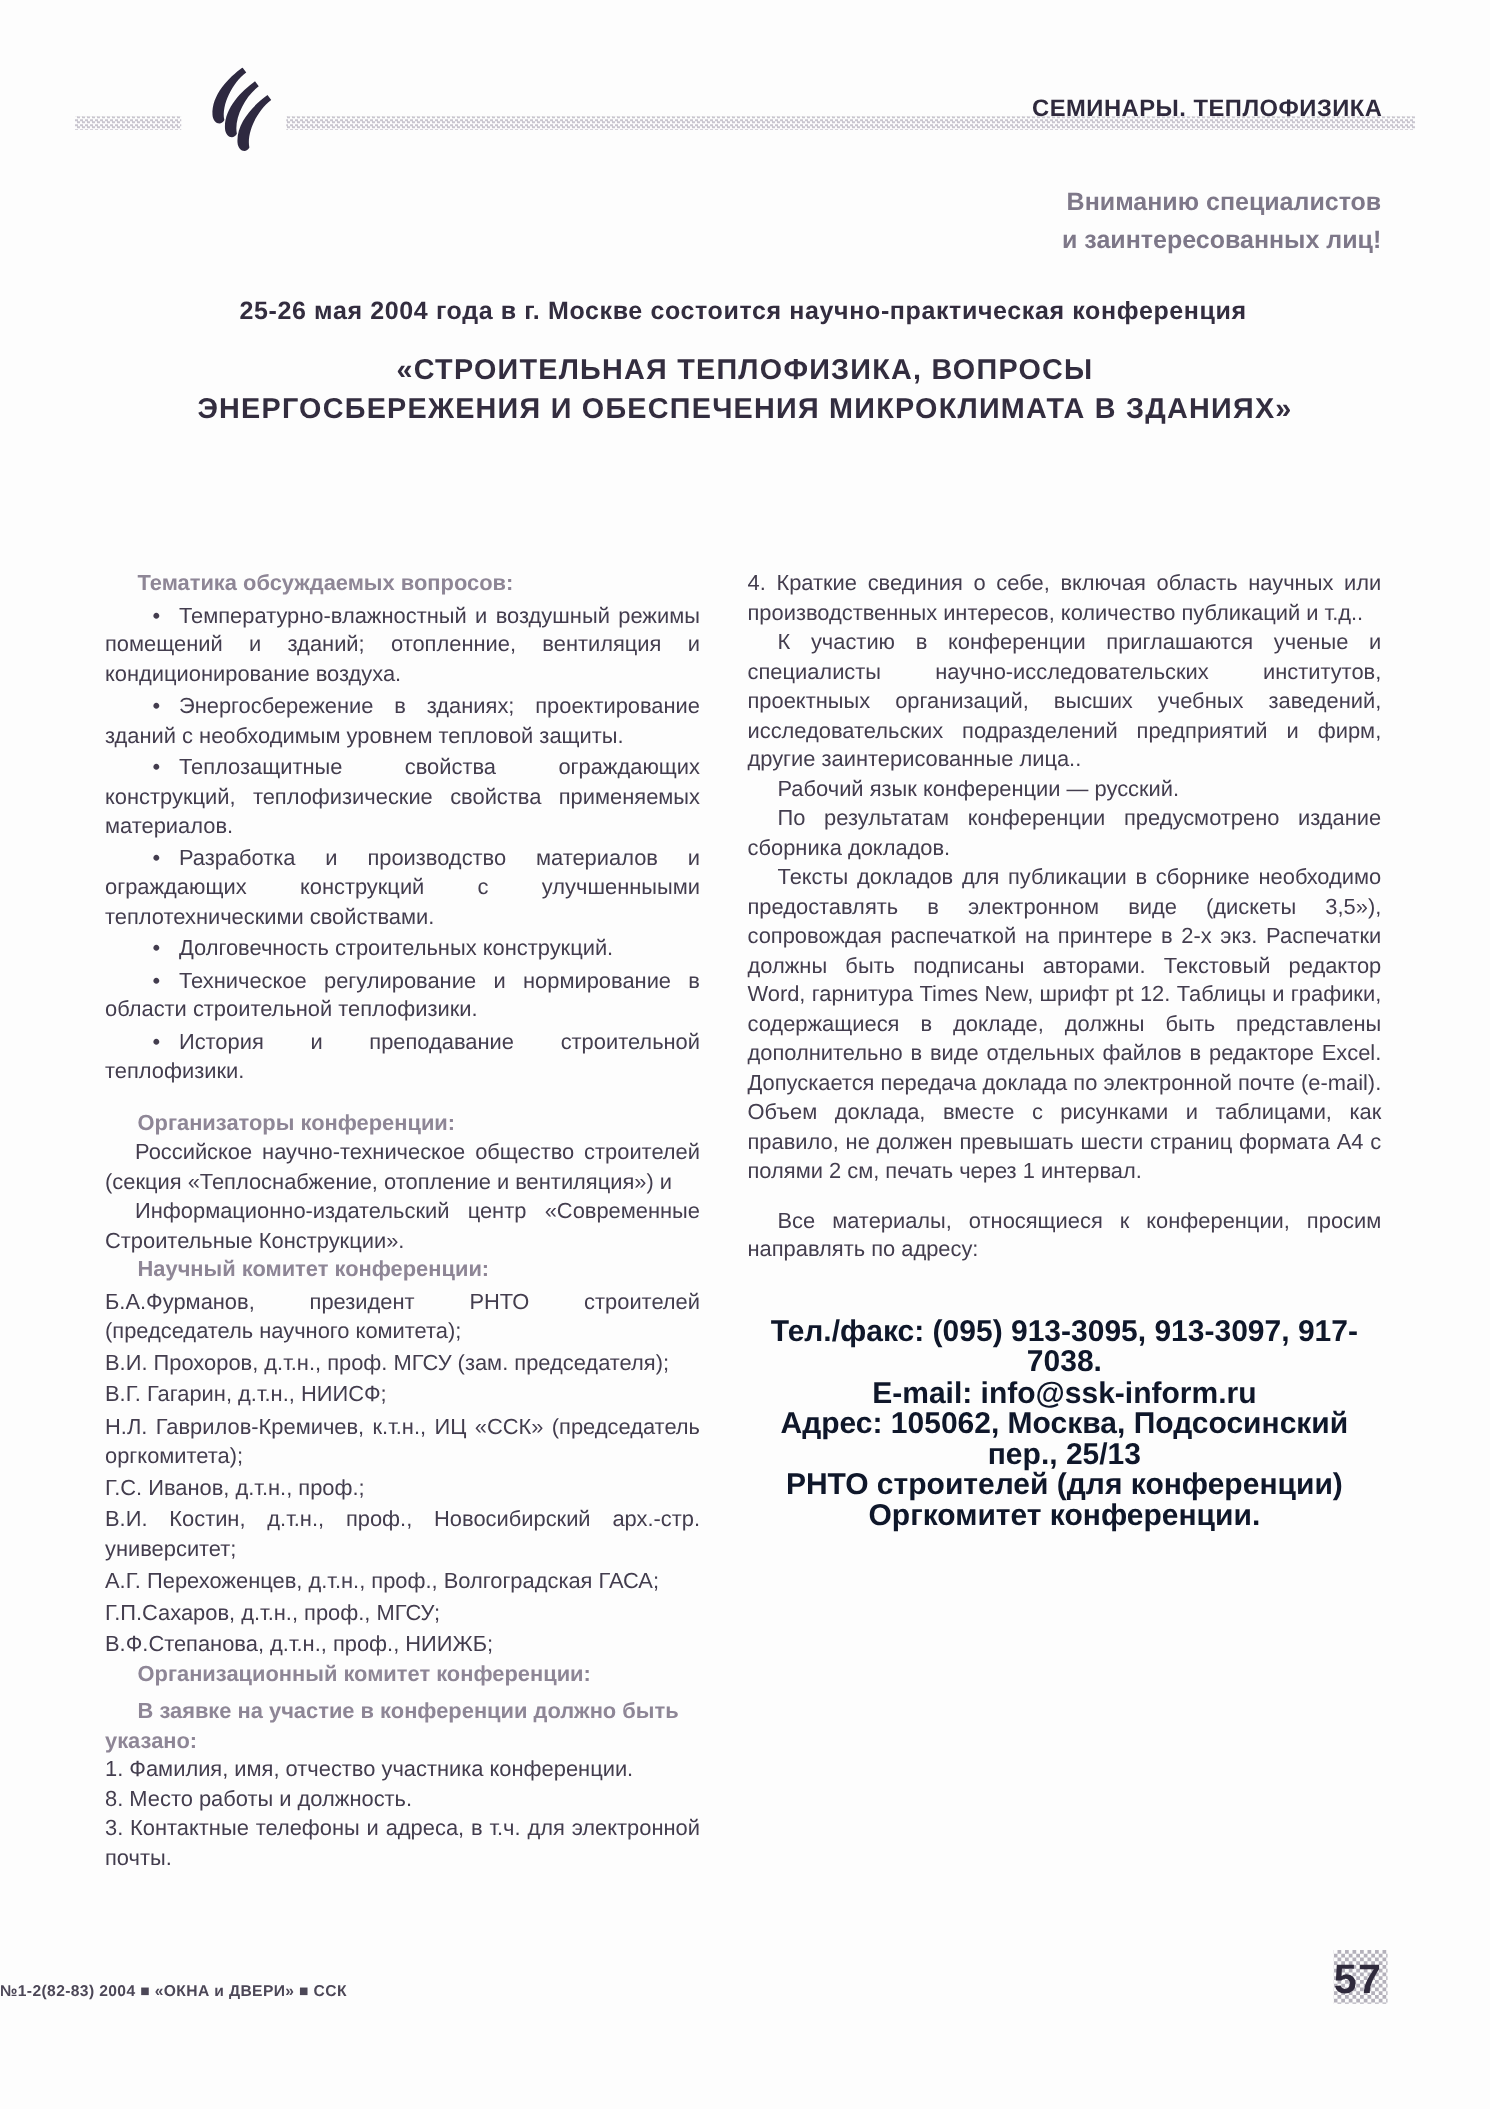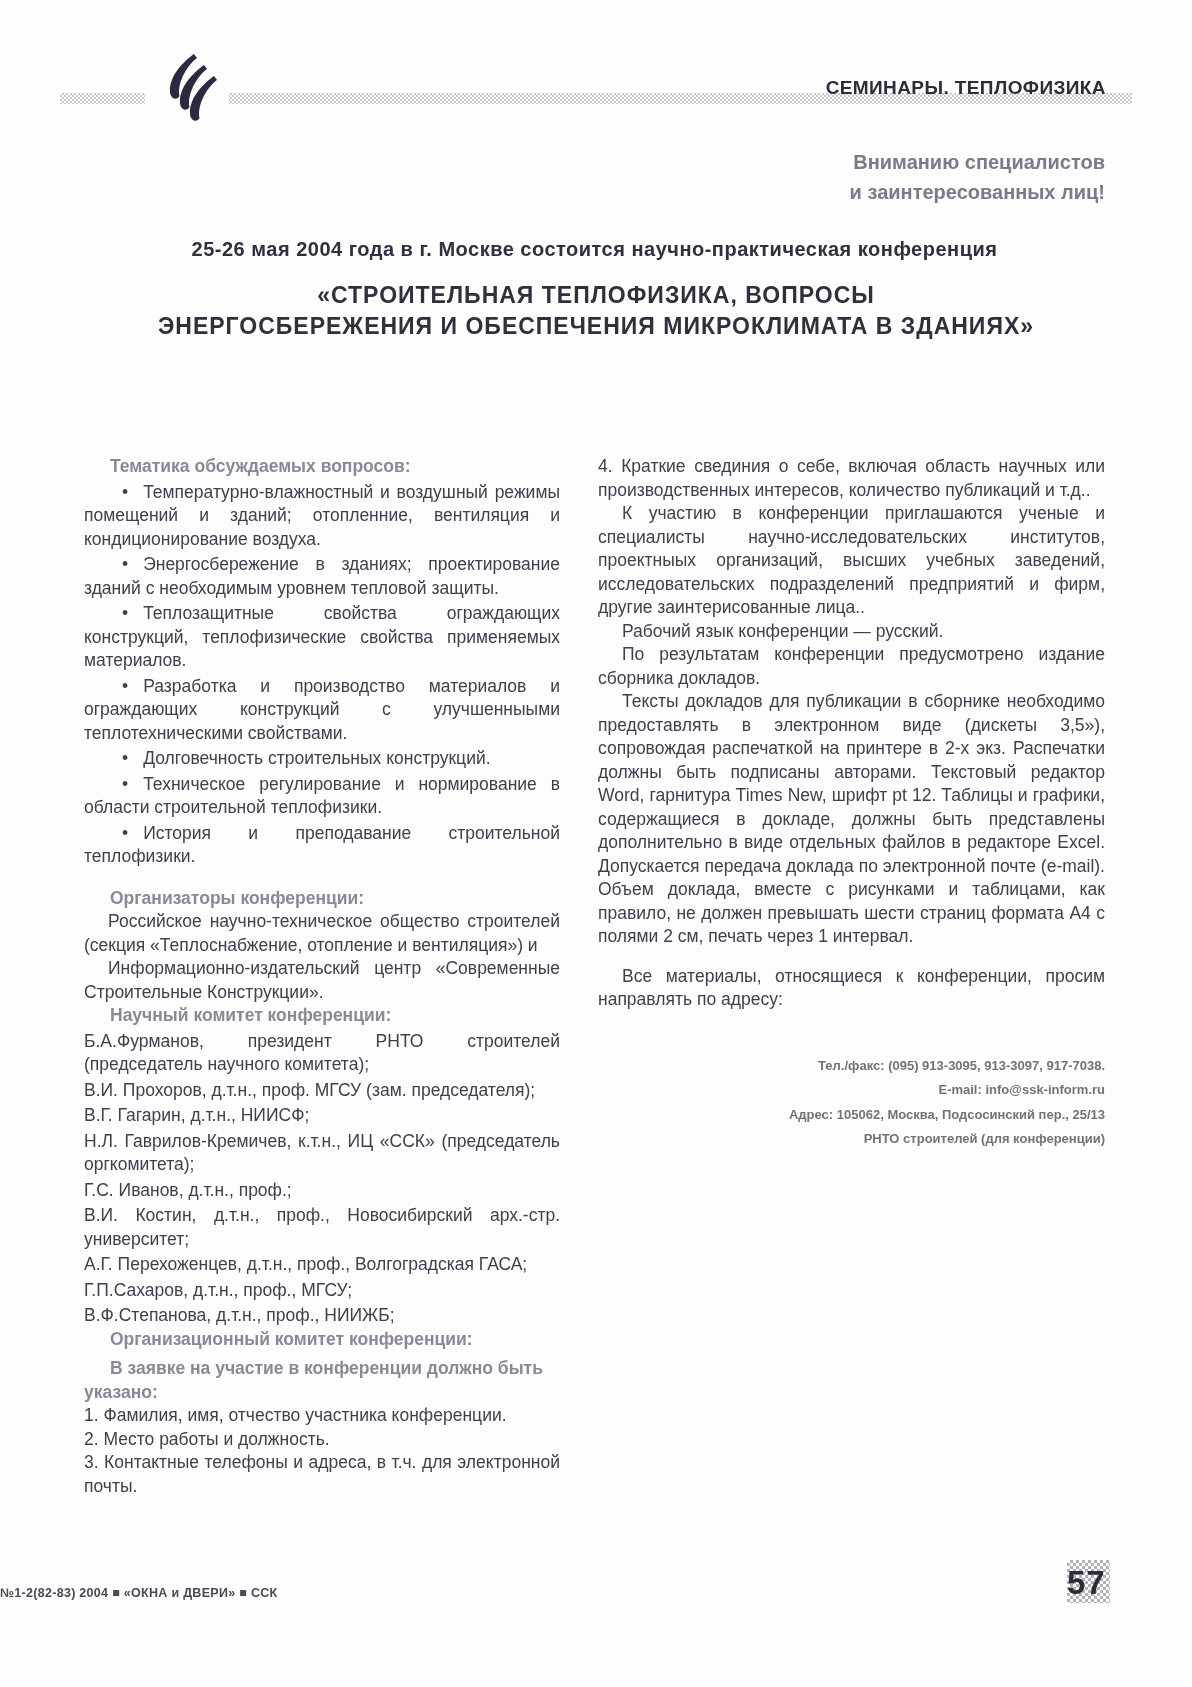--- a/index.html
+++ b/index.html
@@ -40,22 +40,22 @@
   .mt18{margin-top:18px;}
   .mt6{margin-top:6px;}
   .bullet{text-indent:38px;margin-top:2px;}
   .bmark{margin-right:15px;}
   .member{margin-top:2px;}
   .indent{text-indent:24px;}
   .deadlines{margin-top:18px;}
   .deadlines p{font-weight:bold;color:#332d3f;line-height:26px;text-indent:24px;}
   .materials{margin-top:16px;}
   .contact{
-    margin-top:42px;text-align:right;font-weight:bold;color:#737373;
-    line-height:24.5px;font-size:13px;
+    margin-top:42px;text-align:center;font-weight:bold;color:#0f172a;
+    line-height:24.5px;font-size:24px;
   }
   .footer-line{
     position:absolute;top:1586px;left:0;width:1050px;
     font-size:12.5px;font-weight:600;color:#4c4757;letter-spacing:.3px;
   }
   .page-num-box{
     position:absolute;left:1067px;top:1560px;width:43px;height:43px;
     background-image:repeating-conic-gradient(#b4b1bb 0% 25%, rgba(255,255,255,0) 25% 50%);
     background-size:6px 6px;
   }
@@ -118,39 +118,40 @@
       <p class="member">Г.С. Иванов, д.т.н., проф.;</p>
       <p class="member">В.И. Костин, д.т.н., проф., Новосибирский арх.-стр. университет;</p>
       <p class="member">А.Г. Перехоженцев, д.т.н., проф., Волгоградская ГАСА;</p>
       <p class="member">Г.П.Сахаров, д.т.н., проф., МГСУ;</p>
       <p class="member">В.Ф.Степанова, д.т.н., проф., НИИЖБ;</p>
 
       <p class="sec-heading">Организационный комитет конференции:</p>
 
       <p class="sec-heading mt6">В заявке на участие в конференции должно быть указано:</p>
       <p>1. Фамилия, имя, отчество участника конференции.</p>
-      <p>2. Место работы и должность.</p>
+      <p>8. Место работы и должность.</p>
       <p>3. Контактные телефоны и адреса, в т.ч. для электронной почты.</p>
     </div>
 
     <div class="col col-right">
       <p>4. Краткие свединия о себе, включая область научных или производственных интересов, количество публикаций и т.д..</p>
       <p class="indent">К участию в конференции приглашаются ученые и специалисты научно-исследовательских институтов, проектныых организаций, высших учебных заведений, исследовательских подразделений  предприятий и фирм, другие заинтерисованные лица..</p>
       <p class="indent">Рабочий язык конференции — русский.</p>
       <p class="indent">По результатам конференции предусмотрено издание сборника докладов.</p>
       <p class="indent">Тексты докладов для публикации в сборнике необходимо предоставлять в электронном виде (дискеты 3,5»), сопровождая распечаткой на принтере в 2-х экз. Распечатки должны быть подписаны авторами. Текстовый редактор Word, гарнитура Times New, шрифт pt 12. Таблицы и графики, содержащиеся в докладе, должны быть представлены дополнительно в виде отдельных файлов в редакторе Excel. Допускается передача доклада по электронной почте (e-mail). Объем доклада, вместе с рисунками и таблицами, как правило, не должен превышать шести страниц формата А4 с полями 2 см, печать через 1 интервал.</p>
 
 
       <p class="indent materials">Все материалы, относящиеся к конференции, просим направлять по адресу:</p>
 
       <div class="contact">
         <div>Тел./факс: (095) 913-3095, 913-3097, 917-7038.</div>
         <div>E-mail: info@ssk-inform.ru</div>
         <div>Адрес: 105062, Москва, Подсосинский пер., 25/13</div>
         <div>РНТО строителей (для конференции)</div>
+        <div>Оргкомитет конференции.</div>
       </div>
     </div>
   </div>
 
   <div class="footer-line">№1-2(82-83) 2004 ■ «ОКНА и ДВЕРИ» ■ ССК</div>
   <div class="page-num-box">
     <span class="page-num">57</span>
   </div>
 
 </div>

